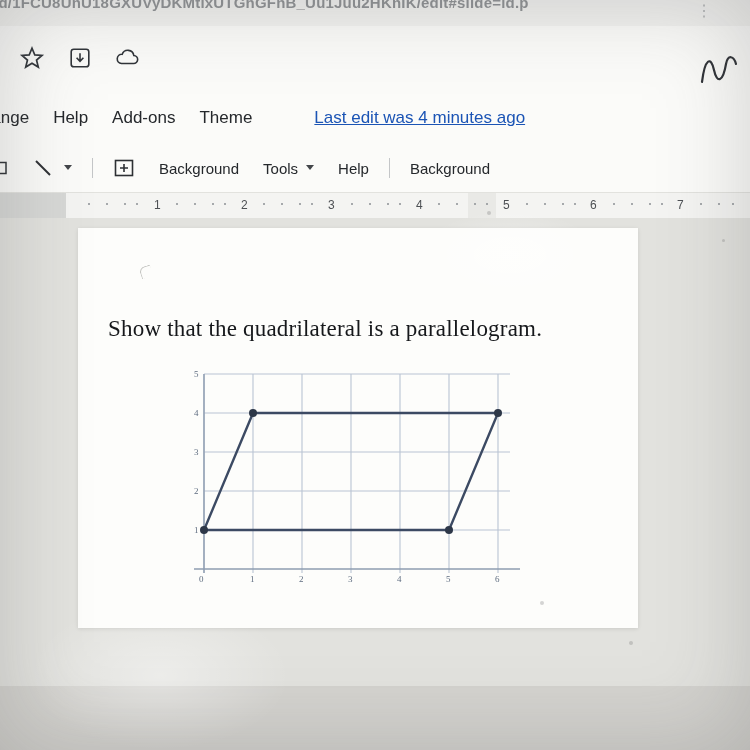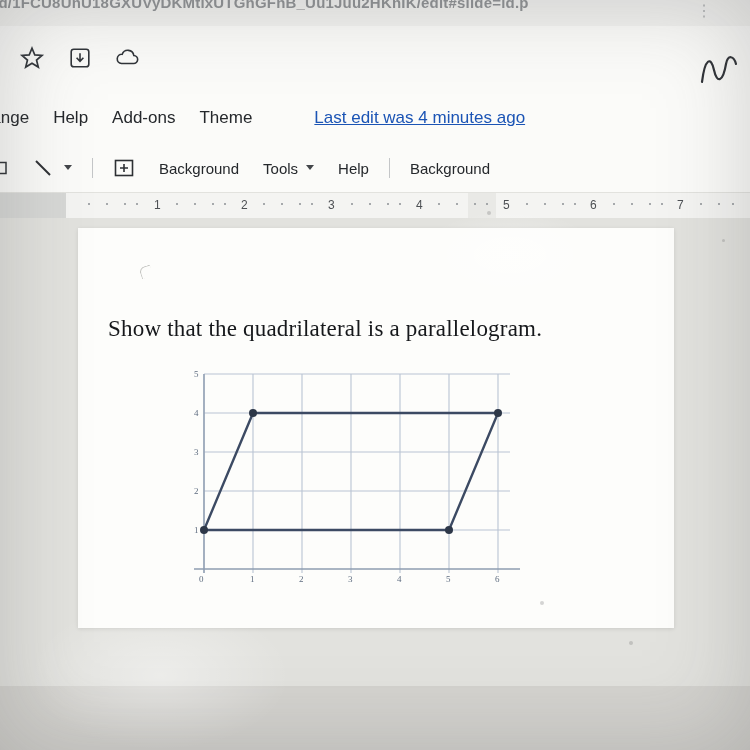--- a/index.html
+++ b/index.html
@@ -202,21 +202,20 @@
     background: #e2e2de;
   }
   .slide {
     position: absolute;
     left: 78px;
     top: 228px;
     width: 560px;
     height: 400px;
     background: #fdfdfb;
     box-shadow: 0 1px 4px rgba(0,0,0,0.10);
-    padding-left: 36px;
   }
 
   .slide-text {
     position: absolute;
     left: 30px;
     top: 88px;
     font-family: "Liberation Serif", serif;
     font-size: 23px;
     color: #16181b;
     letter-spacing: 0.2px;

